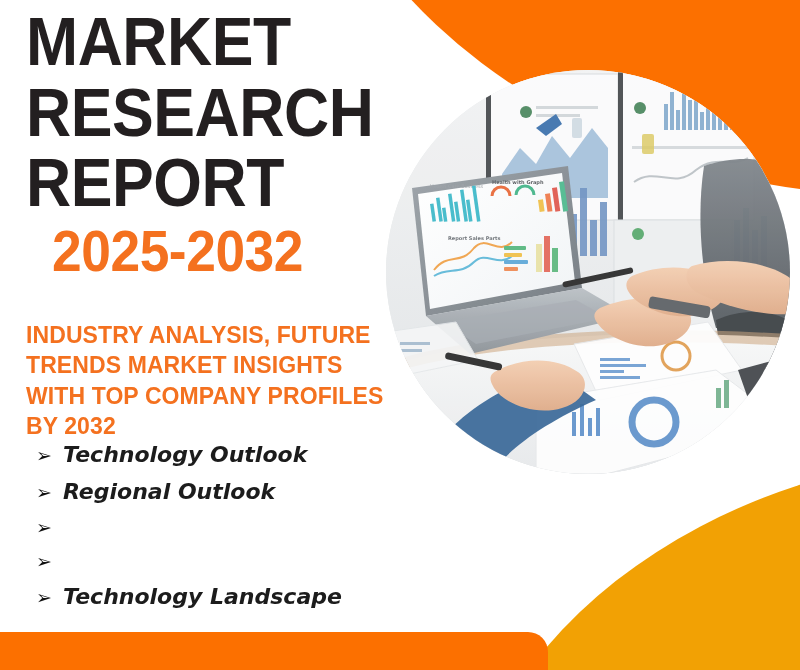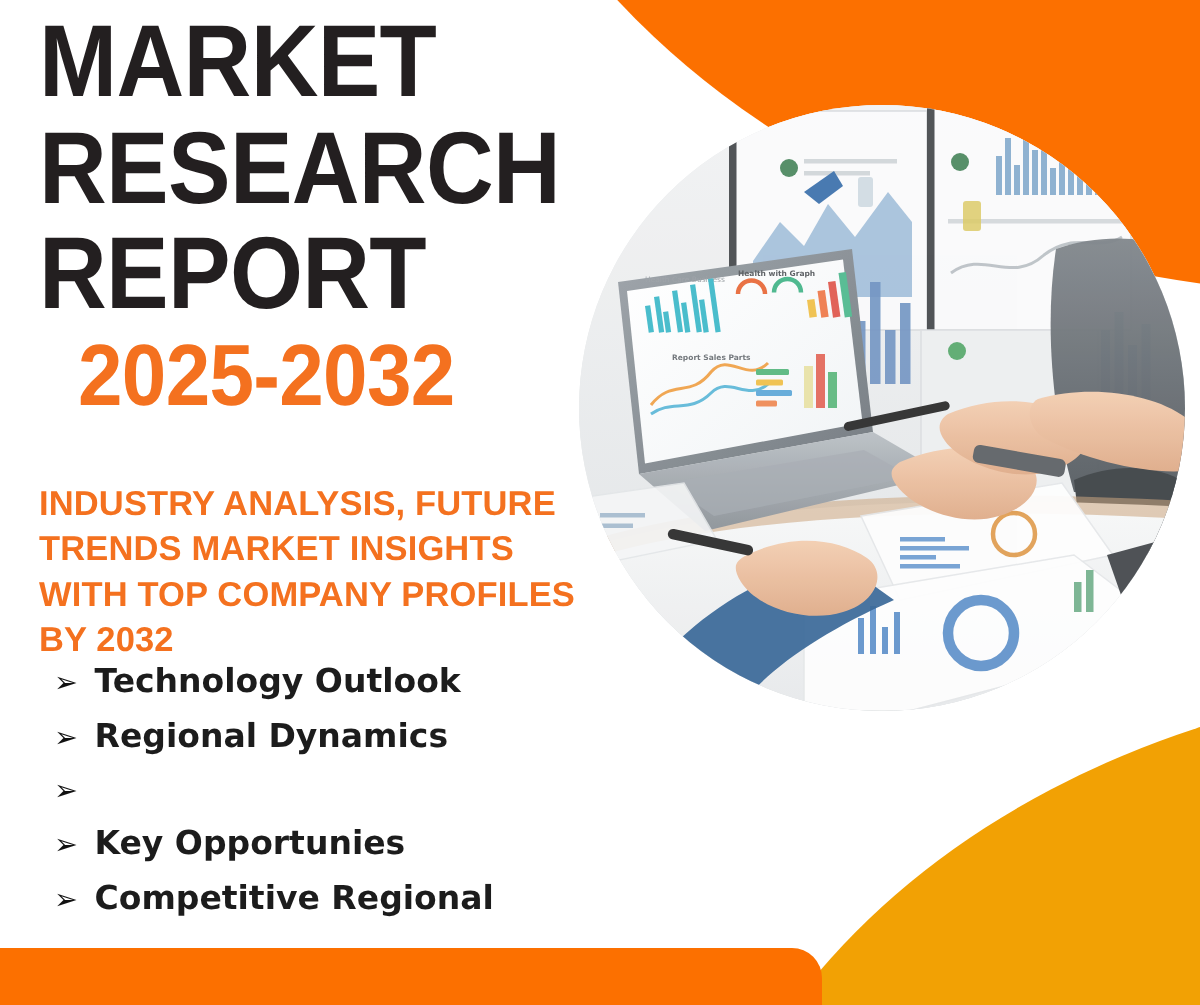--- a/index.html
+++ b/index.html
@@ -151,21 +151,21 @@
   }
 
   .bullet-marker {
     display: inline-block;
     width: 27px;
     flex: 0 0 27px;
     font-size: 19px;
     color: #111111;
   }
 
-  .bullet-label { display: inline-block; }
+  .bullet-label { display: inline-block; font-style: italic; }
 </style>
 </head>
 <body>
 
 <div id="banner">
 
   <div class="shape-top-orange"></div>
   <div class="shape-amber-blob"></div>
 
   <div class="photo-circle">
@@ -367,29 +367,28 @@
 
     <div class="subtitle">INDUSTRY ANALYSIS, FUTURE TRENDS MARKET INSIGHTS WITH TOP COMPANY PROFILES BY 2032</div>
 
     <ul class="bullets">
       <li>
         <span class="bullet-marker">➢</span>
         <span class="bullet-label">Technology Outlook</span>
       </li>
       <li>
         <span class="bullet-marker">➢</span>
-        <span class="bullet-label">Regional Dynamics</span>
-      </li>
-      <li>
-        <span class="bullet-marker">➢</span>
-      </li>
-      <li>
-        <span class="bullet-marker">➢</span>
-        <span class="bullet-label">Key Opportunies</span>
-      </li>
-      <li>
-        <span class="bullet-marker">➢</span>
-        <span class="bullet-label">Competitive Regional</span>
+        <span class="bullet-label">Regional Outlook</span>
+      </li>
+      <li>
+        <span class="bullet-marker">➢</span>
+      </li>
+      <li>
+        <span class="bullet-marker">➢</span>
+      </li>
+      <li>
+        <span class="bullet-marker">➢</span>
+        <span class="bullet-label">Technology Landscape</span>
       </li>
     </ul>
 
   </div>
 </div>
 
 </body></html>

